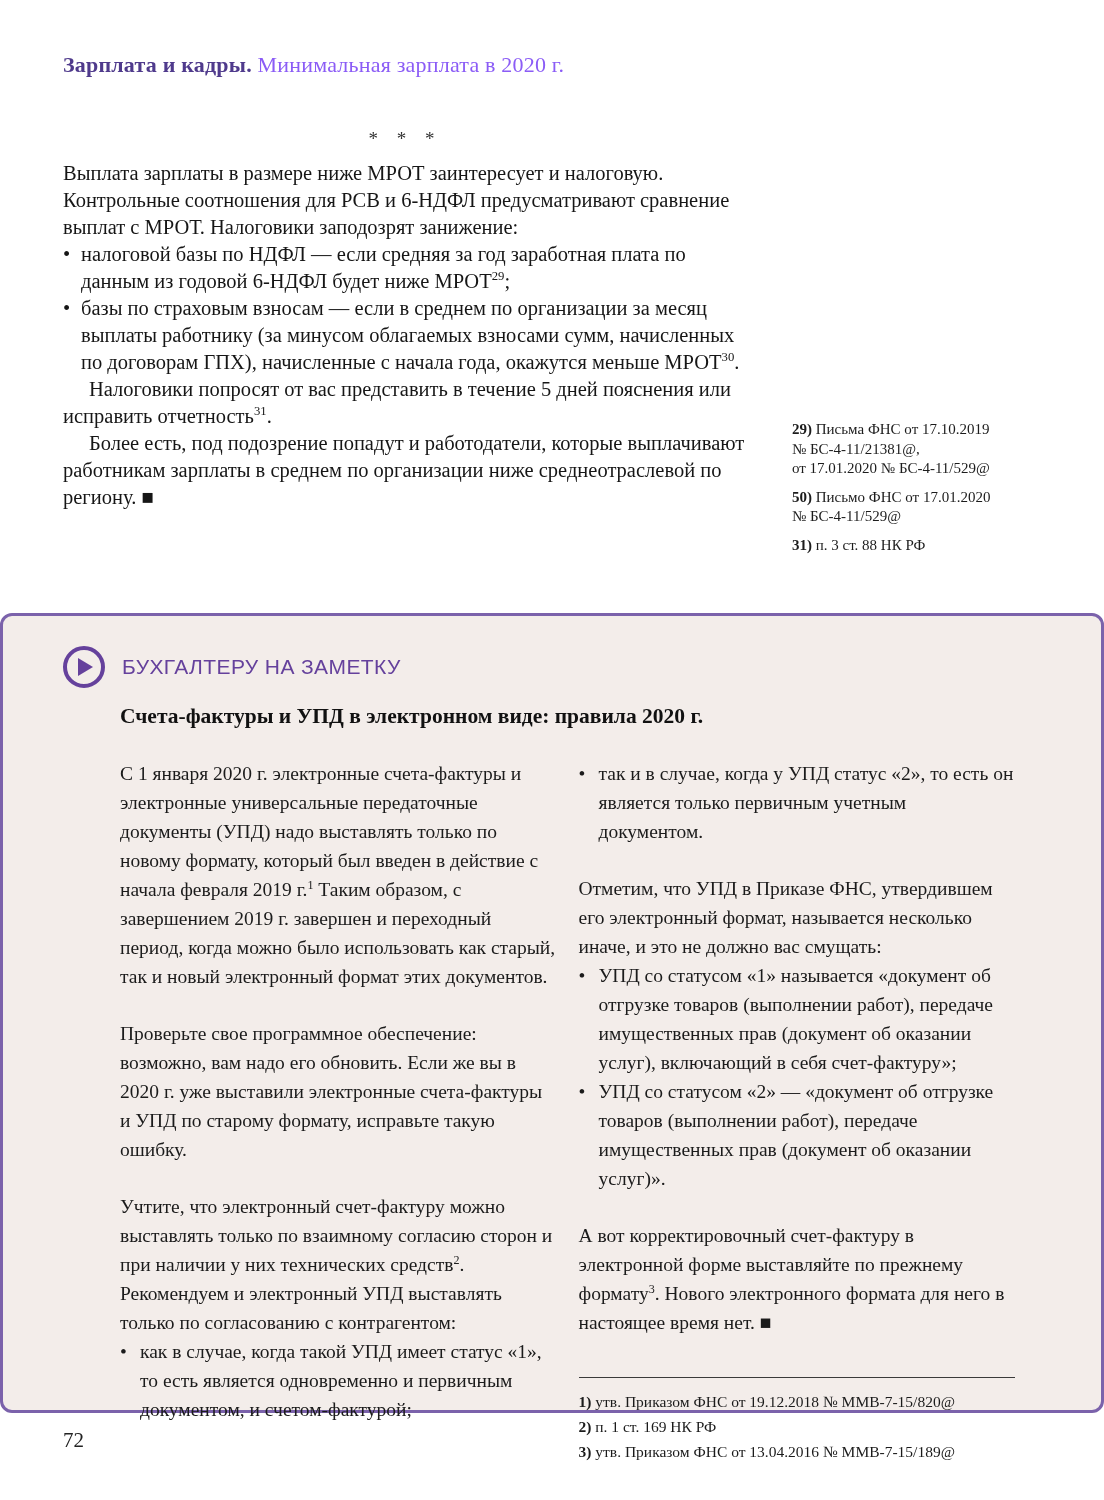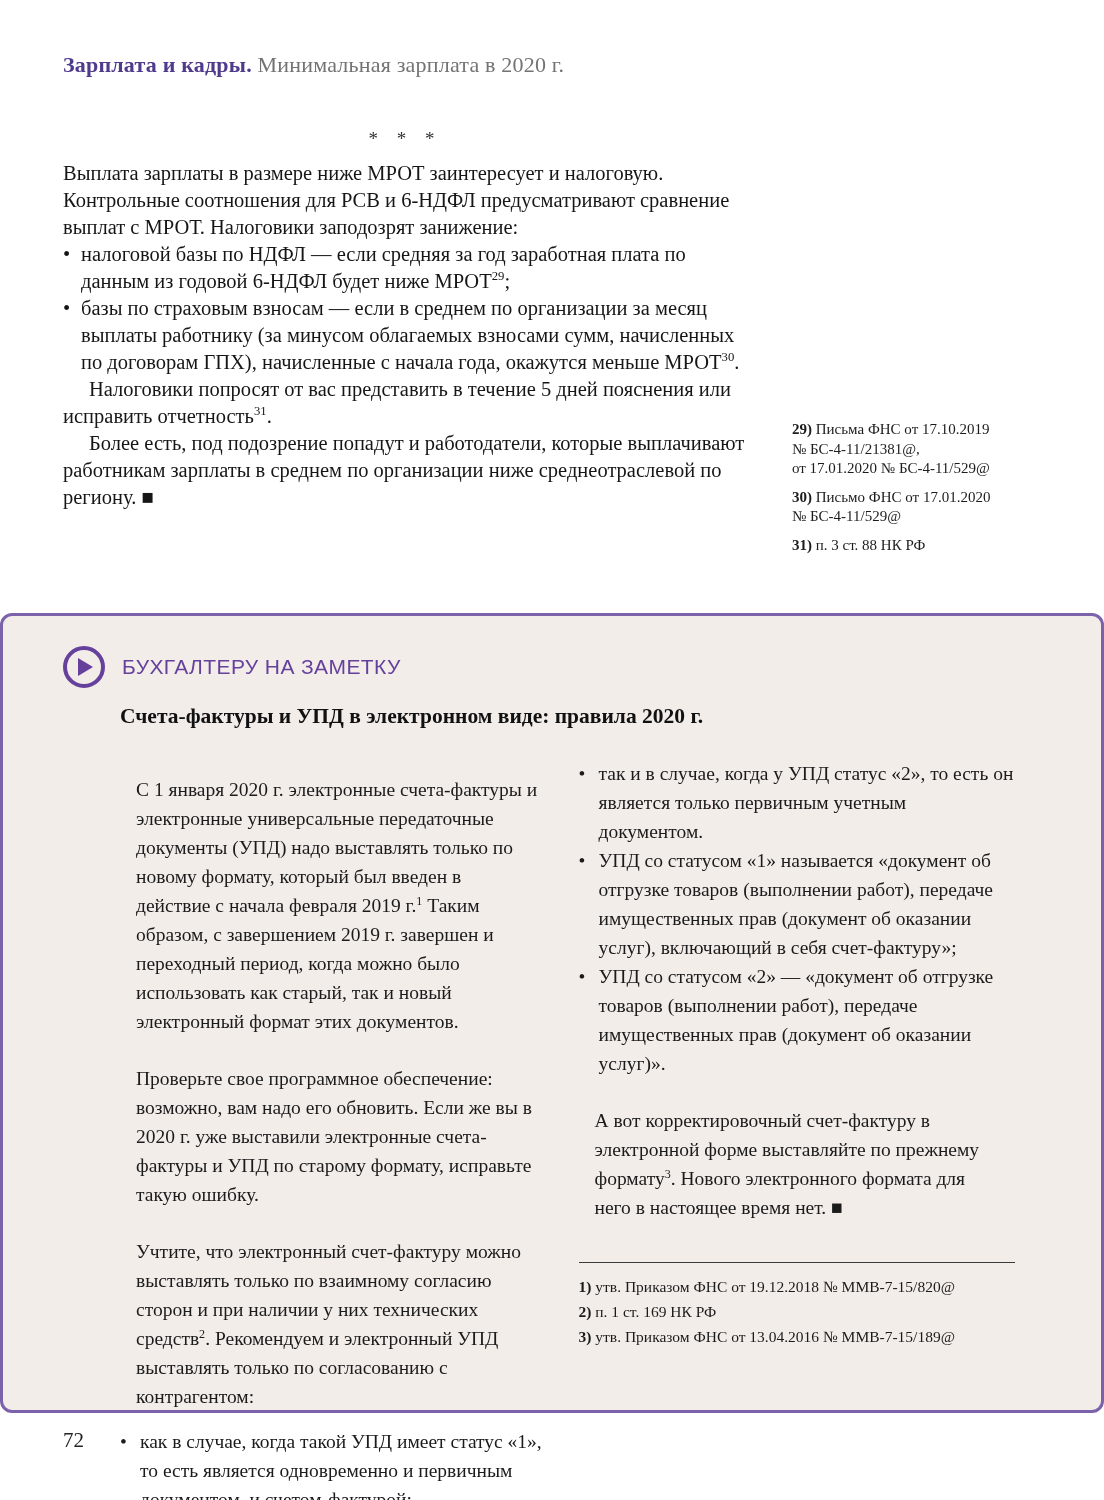--- a/index.html
+++ b/index.html
@@ -4,21 +4,21 @@
 <style>
   html, body { margin: 0; padding: 0; background: #ffffff; }
   .page {
     position: relative; width: 1104px; height: 1500px;
     background: #ffffff; overflow: hidden;
     font-family: "Liberation Serif", serif; color: #161616;
   }
   
   .runhead { position: absolute; left: 63px; top: 52px; font-size: 22px; letter-spacing: 0.2px; }
   .rh-bold  { color: #4f3a8c; font-weight: bold; }
-  .rh-light { color: #737373; }
+  .rh-light { color: #8b5cf6; }
   
   .stars { position: absolute; left: 63px; top: 128px; width: 684px; text-align: center;
            font-size: 19px; letter-spacing: 7px; color: #333; }
   
   .main-article { position: absolute; left: 63px; top: 160px; width: 684px;
                   font-size: 20.5px; line-height: 27px; }
   .main-article p { margin: 0; }
   .indent { text-indent: 26px; }
   .bullet-row { display: flex; }
   .bullet-marker { flex: none; width: 18px; }
@@ -39,21 +39,21 @@
                border: 4.5px solid #65419c; border-radius: 50%; background: transparent; }
   .play-icon::before { content: ""; position: absolute; left: 11px; top: 7.5px;
                border-left: 15px solid #65419c;
                border-top: 9.5px solid transparent; border-bottom: 9.5px solid transparent; }
   .kicker-text { margin-left: 17px; font-family: "Liberation Sans", sans-serif;
                font-size: 21px; letter-spacing: 0.4px; color: #65419c; }
   .box-title { position: absolute; left: 117px; top: 88px; margin: 0;
                font-size: 21.5px; font-weight: bold; color: #111; }
   .columns { position: absolute; left: 117px; top: 143px; width: 895px; display: flex; gap: 22px; }
   .col { width: 437px; font-size: 19.5px; line-height: 29px; color: #1b1b1b; }
-  .col p { margin: 16px; }
+  .col p { margin: 0; }
   .col .sp { margin-top: 28px; }
   .col .bullet-marker { width: 20px; }
   .col-footnotes { margin-top: 40px; border-top: 1.5px solid #3a3a3a; padding-top: 11px;
                font-size: 15.5px; line-height: 25px; }
   .col-footnotes b { font-weight: bold; }
   
   .page-number { position: absolute; left: 63px; top: 1428px; font-size: 21px; color: #222; }
 </style>
 </head>
 <body>
@@ -81,21 +81,21 @@
   </div>
 
   <div class="side-notes">
     <div class="side-note">
       <b>29)</b>
       <span class="note-text">Письма ФНС от 17.10.2019
 № БС-4-11/21381@,
 от 17.01.2020 № БС-4-11/529@</span>
     </div>
     <div class="side-note">
-      <b>30)</b>
+      <b>50)</b>
       <span class="note-text">Письмо ФНС от 17.01.2020
 № БС-4-11/529@</span>
     </div>
     <div class="side-note">
       <b>31)</b>
       <span class="note-text">п. 3 ст. 88 НК РФ</span>
     </div>
   </div>
 
   <div class="note-box">
@@ -114,20 +114,21 @@
           <span class="bullet-marker">•</span>
           <span class="bullet-body">как в случае, когда такой УПД имеет статус «1», то есть является одновременно и первичным документом, и счетом-фактурой;</span>
         </div>
       </div>
 
       <div class="col">
         <div class="bullet-row">
           <span class="bullet-marker">•</span>
           <span class="bullet-body">так и в случае, когда у УПД статус «2», то есть он является только первичным учетным документом.</span>
         </div>
+        <p class="sp">Отметим, что УПД в Приказе ФНС, утвердившем его электронный формат, называется несколько иначе, и это не должно вас смущать:</p>
         <div class="bullet-row">
           <span class="bullet-marker">•</span>
           <span class="bullet-body">УПД со статусом «1» называется «документ об отгрузке товаров (выполнении работ), передаче имущественных прав (документ об оказании услуг), включающий в себя счет-фактуру»;</span>
         </div>
         <div class="bullet-row">
           <span class="bullet-marker">•</span>
           <span class="bullet-body">УПД со статусом «2» — «документ об отгрузке товаров (выполнении работ), передаче имущественных прав (документ об оказании услуг)».</span>
         </div>
         <p class="sp"><span>А вот корректировочный счет-фактуру в электронной форме выставляйте по прежнему формату</span><sup>3</sup><span>. Нового электронного формата для него в настоящее время нет. ■</span></p>
 

